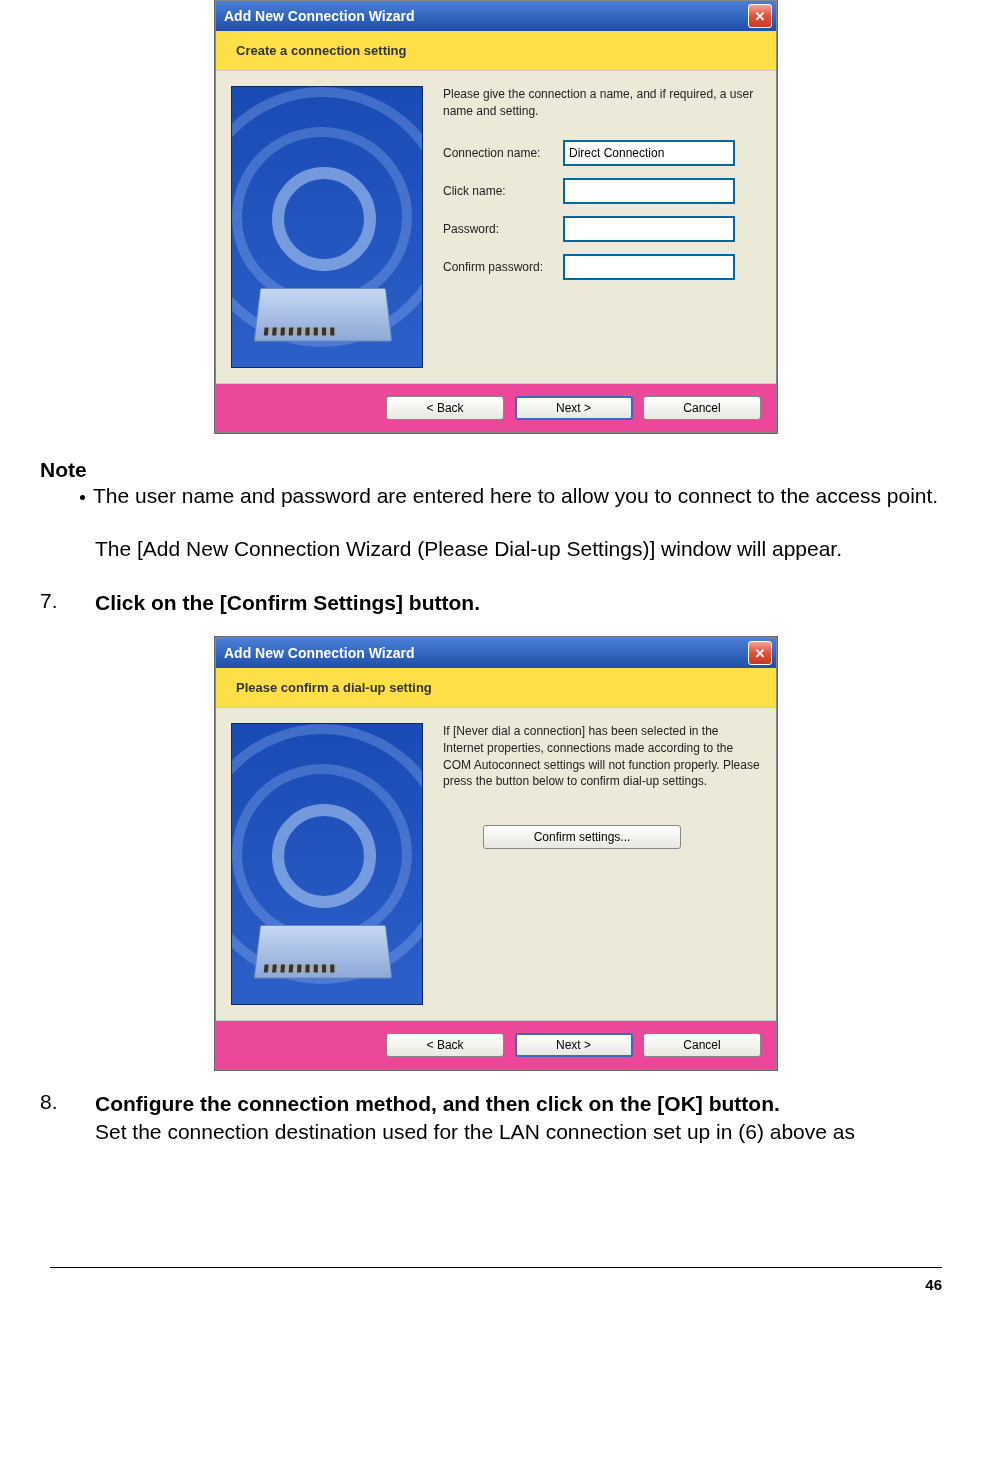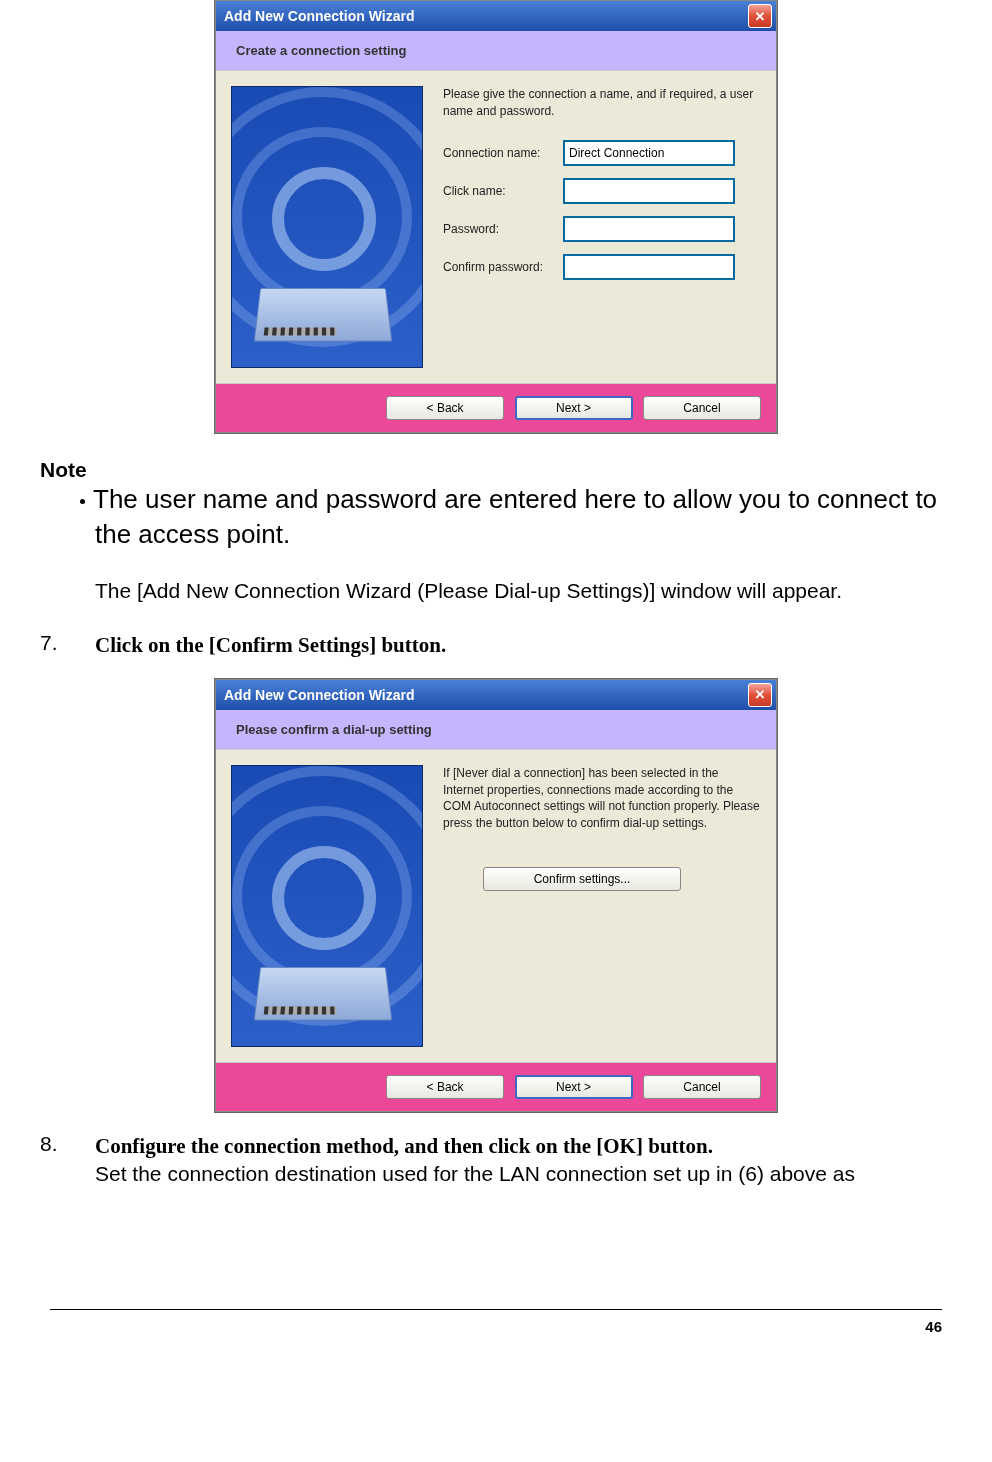--- a/index.html
+++ b/index.html
@@ -38,21 +38,21 @@
     border-radius: 3px;
     color: #fff;
     font-weight: bold;
     font-size: 13px;
     display: flex;
     align-items: center;
     justify-content: center;
     line-height: 1;
   }
   .subheader {
-    background: #c4b5fd;
+    background: #fde047;
     border-bottom: 1px solid #ccc;
     padding: 12px 20px;
     font-weight: bold;
     font-size: 13px;
     color: #333;
   }
   .dialog-body {
     display: flex;
     padding: 15px;
     gap: 20px;
@@ -145,21 +145,21 @@
     background: #ec4899;
   }
   .button-bar .wiz-btn { margin-left: 6px; min-width: 80px;}
   
   .note-heading {
     font-weight: bold;
     font-size: 21px;
     margin-top: 25px;
   }
   .note-bullet {
-    font-size: 26px;
+    font-size: 21px;
     padding-left: 55px;
     text-indent: -15px;
     line-height: 1.35;
   }
   .bullet-dot {
     display: inline-block;
     width: 5px;
     height: 5px;
     background: #000;
     border-radius: 50%;
@@ -175,21 +175,21 @@
   .numbered {
     font-size: 21px;
     display: flex;
     margin: 20px 0;
   }
   .numbered .num {
     width: 55px;
     flex-shrink: 0;
   }
   .numbered .txt { flex: 1; line-height: 1.35; }
-  .bold { font-weight: bold; font-family: Liberation Serif, serif; }
+  .bold { font-weight: bold; }
   .page-footer {
     border-top: 1.5px solid #000;
     margin: 60px 50px 0 50px;
     text-align: right;
     padding-top: 8px;
     font-weight: bold;
     font-size: 15px;
     font-family: Arial, sans-serif;
   }
 </style>
@@ -205,21 +205,21 @@
     </div>
     <div class="subheader">Create a connection setting</div>
     <div class="dialog-body">
       <div class="wizard-graphic">
         <div class="ring r3"></div>
           <div class="ring r2"></div>
           <div class="ring r1"></div>
         <div class="modem"></div>
       </div>
       <div class="form-area">
-        <div class="form-desc">Please give the connection a name, and if required, a user name and password.</div>
+        <div class="form-desc">Please give the connection a name, and if required, a user name and setting.</div>
         <div class="form-row">
           <label>Connection name:</label>
           <input type="text" value="Direct Connection" style="">
         </div>
         <div class="form-row">
           <label>Click name:</label>
           <input type="text" value="" style="">
         </div>
         <div class="form-row">
           <label>Password:</label>

